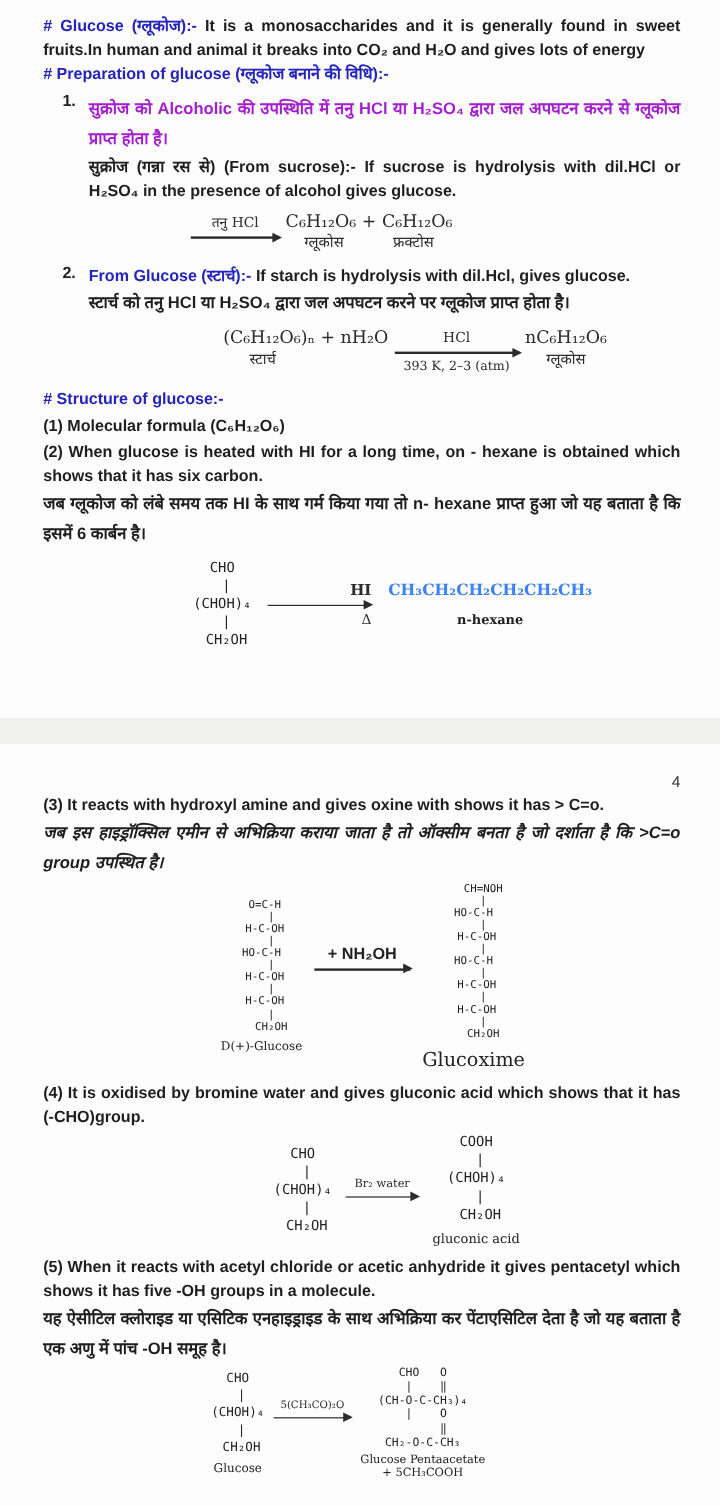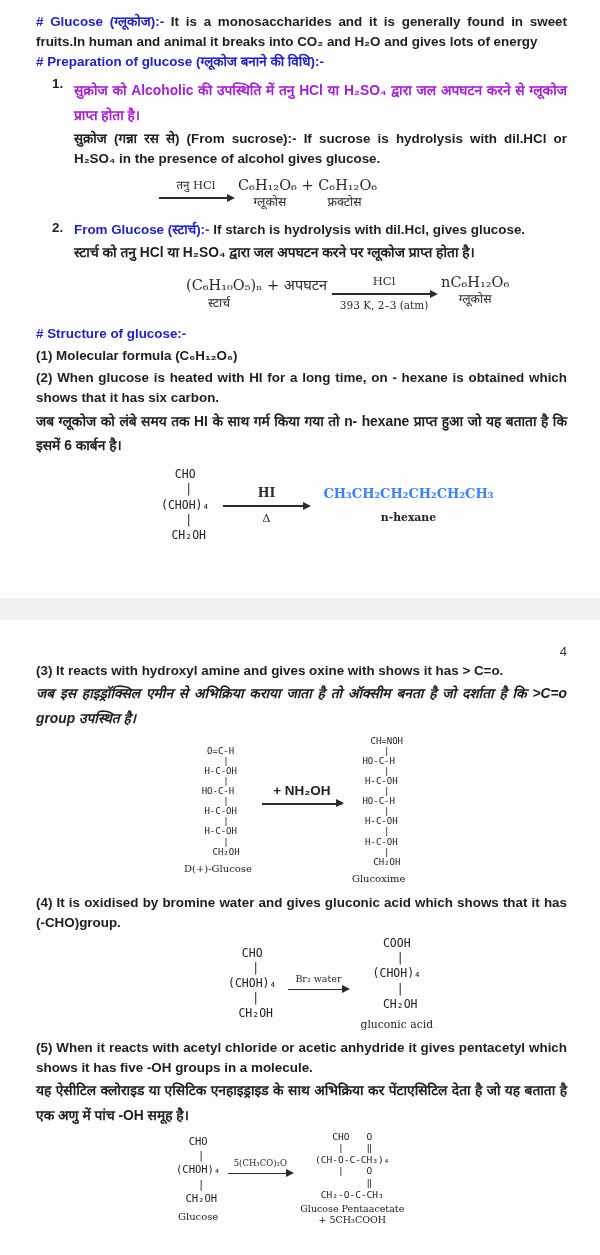--- a/index.html
+++ b/index.html
@@ -90,21 +90,21 @@
   <div class="li" style="margin-top:9px;">
     <span class="li-num">2.</span>
     <div class="li-body">
       <p class="para"><span class="blue">From Glucose (स्टार्च):-</span><span> If starch is hydrolysis with dil.Hcl, gives glucose.</span></p>
       <p class="para hindi" style="margin-top:1px;">स्टार्च को तनु HCl या H₂SO₄ द्वारा जल अपघटन करने पर ग्लूकोज प्राप्त होता है।</p>
     </div>
   </div>
 
   <div class="eq" style="margin:8px 0 0 150px;">
     <div class="eq-part">
-      <div>(C₆H₁₀O₅)ₙ + अपघटन</div>
+      <div>(C₆H₁₂O₆)ₙ + nH₂O</div>
       <div class="eq-label hindi eq-label-left" style="padding-left:22px;">स्टार्च</div>
     </div>
     <div class="rxn-arrow">
       <div class="arr-top">HCl</div>
       <div class="arr-line" style="width:104px;"></div>
       <div class="arr-bot">393 K, 2–3 (atm)</div>
     </div>
     <div class="eq-part">
       <div>nC₆H₁₂O₆</div>
       <div class="eq-label hindi">ग्लूकोस</div>
@@ -117,21 +117,21 @@
   <p class="para hindi" style="margin-top:1px;">जब ग्लूकोज को लंबे समय तक HI के साथ गर्म किया गया तो n- hexane प्राप्त हुआ जो यह बताता है कि इसमें 6 कार्बन है।</p>
 
   <div class="rxn" style="margin:8px 0 0 125px;">
     <div class="struct">
       <pre class="chem chem-lg">CHO
  |
 (CHOH)₄
  |
  CH₂OH</pre>
     </div>
-    <div class="rxn-arrow" style="margin:0 14px;">
+    <div class="rxn-arrow" style="margin:0 14px;align-items:flex-end;">
       <div class="arr-top" style="font-weight:bold; font-size:12.5px;">HI</div>
       <div class="arr-line" style="width:86px;"></div>
       <div class="arr-bot" style="font-size:11.5px;">Δ</div>
     </div>
     <div class="struct">
       <div class="product">CH₃CH₂CH₂CH₂CH₂CH₃</div>
       <div class="struct-label" style="font-weight:bold; margin-top:10px;">n-hexane</div>
     </div>
   </div>
 
@@ -172,21 +172,21 @@
    |
  H-C-OH
    |
 HO-C-H
    |
  H-C-OH
    |
  H-C-OH
    |
    CH₂OH</pre>
-      <div class="struct-label" style="font-size:10px;">Glucoxime</div>
+      <div class="struct-label" style="font-size:16px;">Glucoxime</div>
     </div>
   </div>
 
   <p class="para" style="margin-top:9px;">(4) It is oxidised by bromine water and gives gluconic acid which shows that it has (-CHO)group.</p>
 
   <div class="rxn" style="margin:3px 0 0 192px;">
     <div class="struct">
       <pre class="chem chem-lg">CHO
  |
 (CHOH)₄

